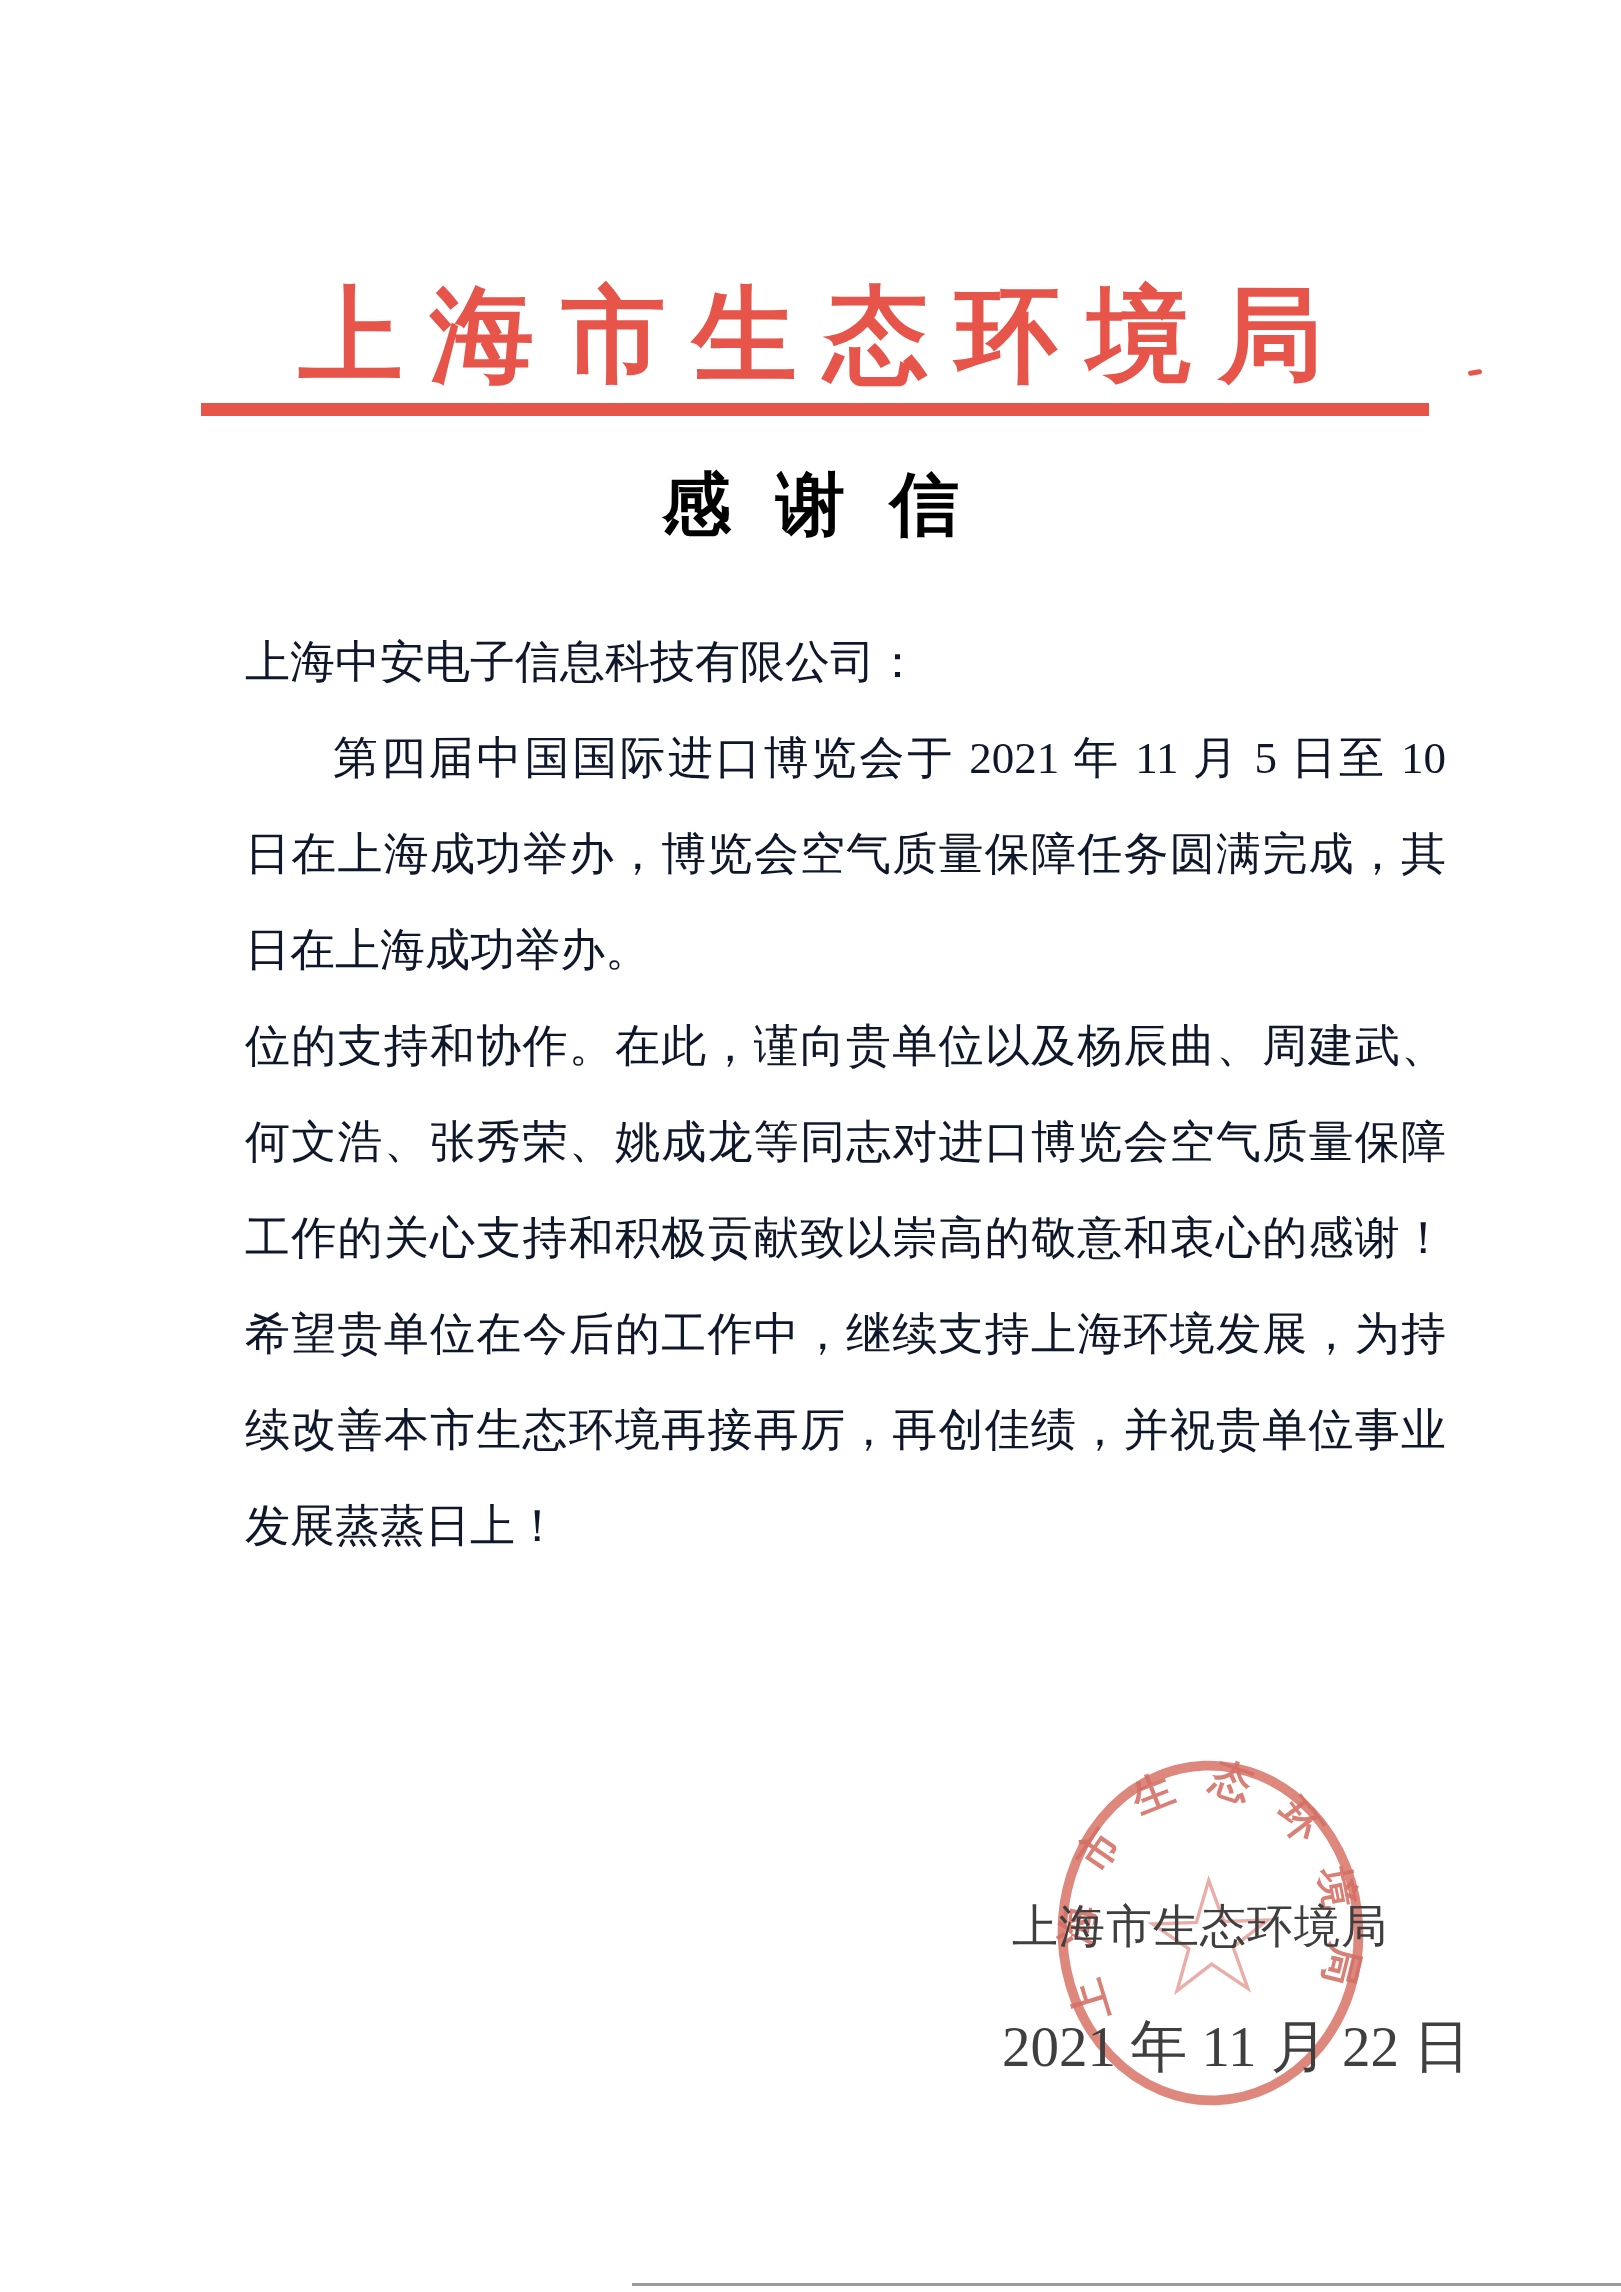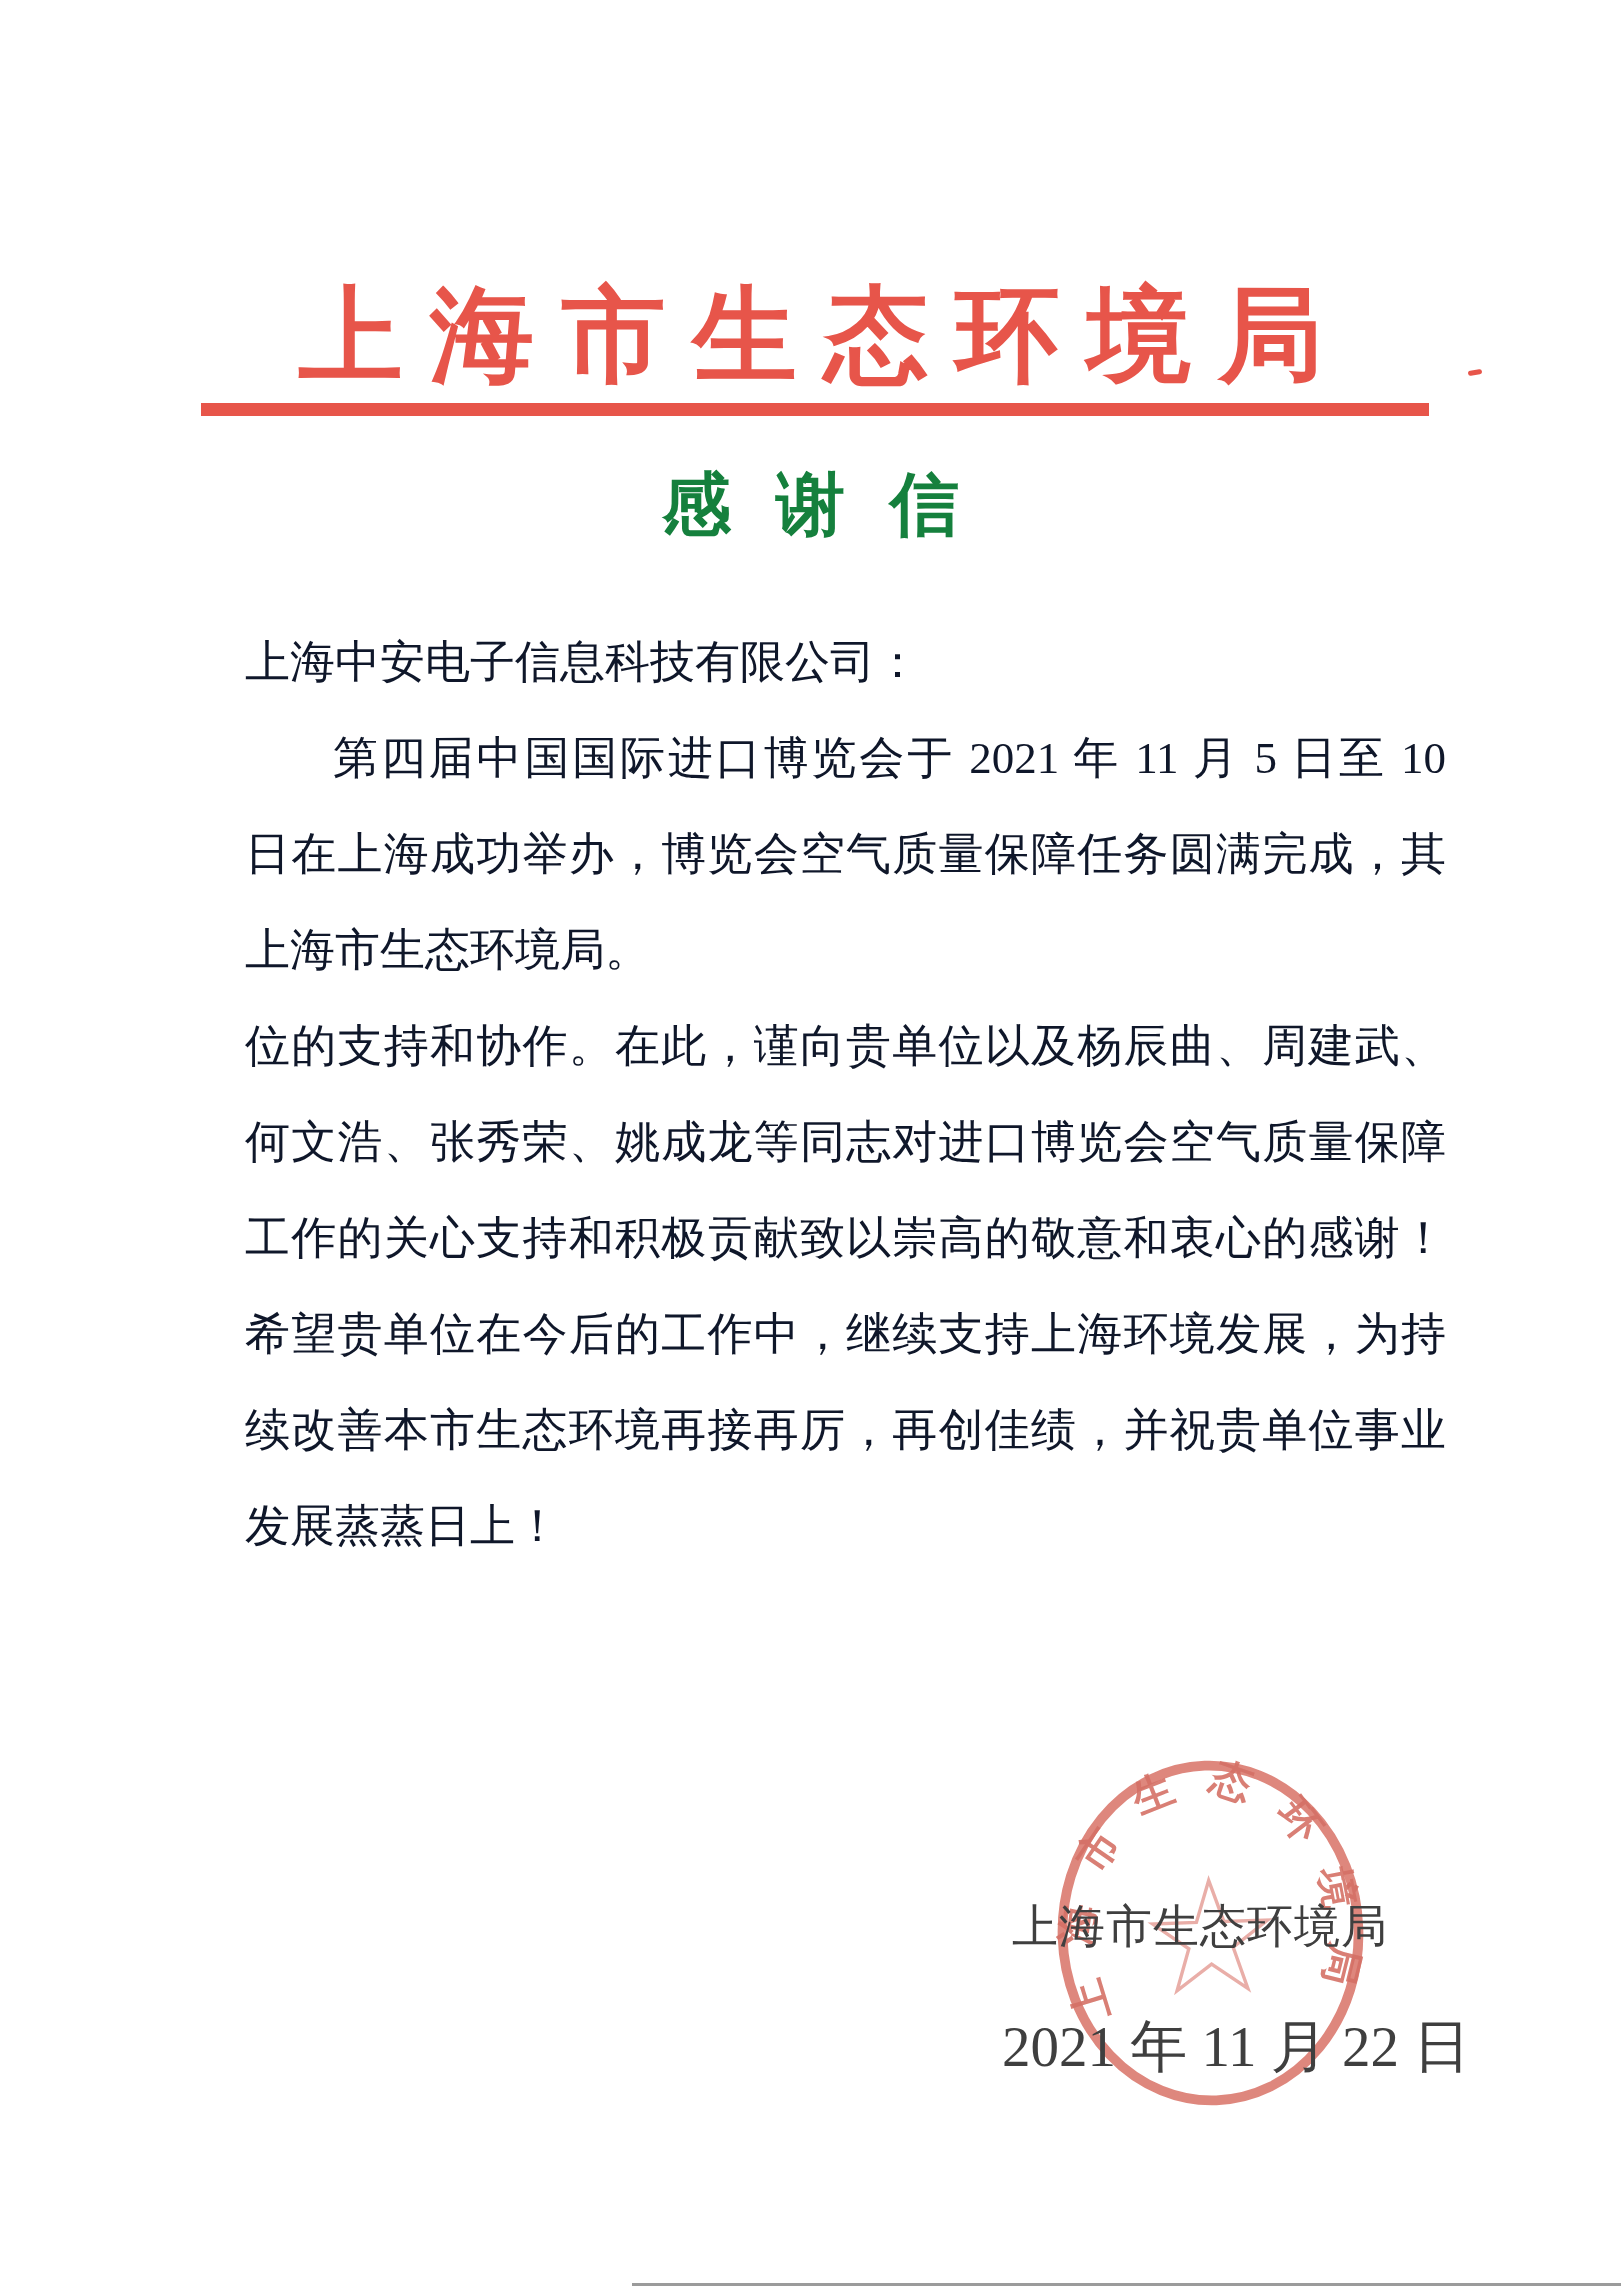--- a/index.html
+++ b/index.html
@@ -39,21 +39,21 @@
   .doc-title {
     position: absolute;
     top: 459px;
     left: 0;
     width: 100%;
     text-align: center;
     font-size: 69px;
     font-weight: bold;
     letter-spacing: 45px;
     text-indent: 45px;
-    color: #15803d;
+    color: #000000;
     white-space: nowrap;
   }
   .letter-body {
     position: absolute;
     top: 614px;
     left: 245px;
     width: 1201px;
   }
   .body-line {
     height: 96px;
@@ -124,21 +124,21 @@
   <div class="header-title">上海市生态环境局</div>
 
   <div class="header-rule"></div>
 
   <div class="doc-title">感谢信</div>
 
   <div class="letter-body" id="body-lines">
       <div class="body-line">上海中安电子信息科技有限公司：</div>
       <div class="body-line indent fill">第四届中国国际进口博览会于 2021 年 11 月 5 日至 10</div>
       <div class="body-line fill">日在上海成功举办，博览会空气质量保障任务圆满完成，其</div>
-      <div class="body-line">上海市生态环境局。</div>
+      <div class="body-line">日在上海成功举办。</div>
       <div class="body-line fill">位的支持和协作。在此，谨向贵单位以及杨辰曲、周建武、</div>
       <div class="body-line fill">何文浩、张秀荣、姚成龙等同志对进口博览会空气质量保障</div>
       <div class="body-line fill">工作的关心支持和积极贡献致以崇高的敬意和衷心的感谢！</div>
       <div class="body-line fill">希望贵单位在今后的工作中，继续支持上海环境发展，为持</div>
       <div class="body-line fill">续改善本市生态环境再接再厉，再创佳绩，并祝贵单位事业</div>
       <div class="body-line">发展蒸蒸日上！</div>
     </div>
 
   <svg class="seal" viewBox="0 0 340 380" xmlns="http://www.w3.org/2000/svg">
     <defs>

